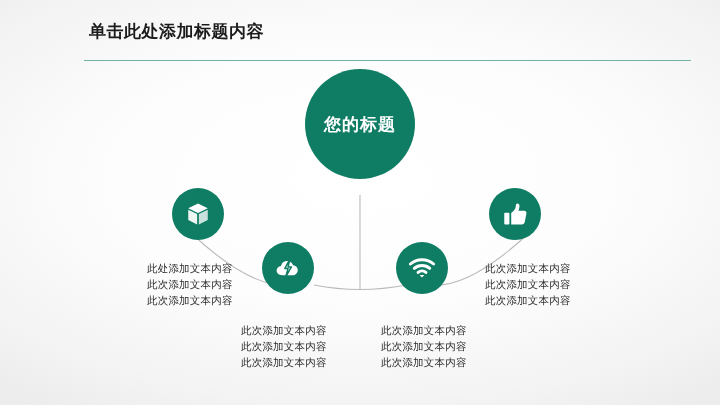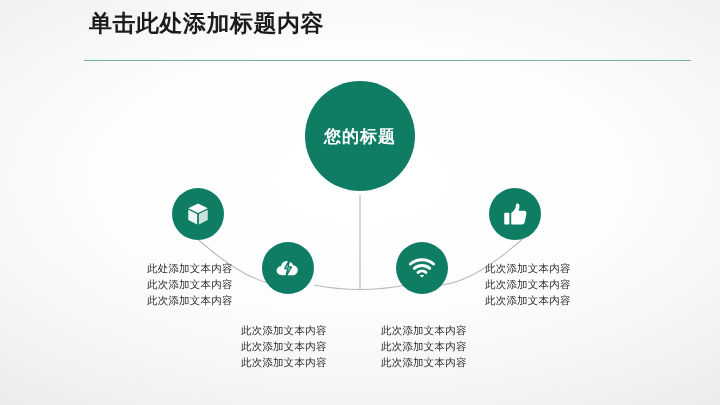--- a/index.html
+++ b/index.html
@@ -47,22 +47,22 @@
   #logo-text {
     font-size: 11.5px;
     letter-spacing: 0.2px;
     color: #3b4a48;
     font-family: "Liberation Sans", "DejaVu Sans", sans-serif;
   }
 
   #slide-title {
     position: absolute;
     left: 89px;
-    top: 8px;
-    font-size: 23px;
+    top: 20px;
+    font-size: 17px;
     font-weight: bold;
     color: #1b1b1b;
     letter-spacing: 0.5px;
     font-family: Liberation Serif, serif;
     white-space: nowrap;
   }
 
   #title-rule {
     position: absolute;
     left: 84px;
@@ -94,21 +94,21 @@
     position: absolute;
     border-radius: 50%;
     background: #0e7d64;
     display: flex;
     align-items: center;
     justify-content: center;
   }
 
   #hub-circle {
     left: 305px;
-    top: 81px;
+    top: 69px;
     width: 110px;
     height: 110px;
   }
   #hub-label {
     color: #ffffff;
     font-size: 17px;
     font-weight: bold;
     letter-spacing: 1px;
     font-family: "DejaVu Sans", "Liberation Sans", sans-serif;
     white-space: nowrap;

